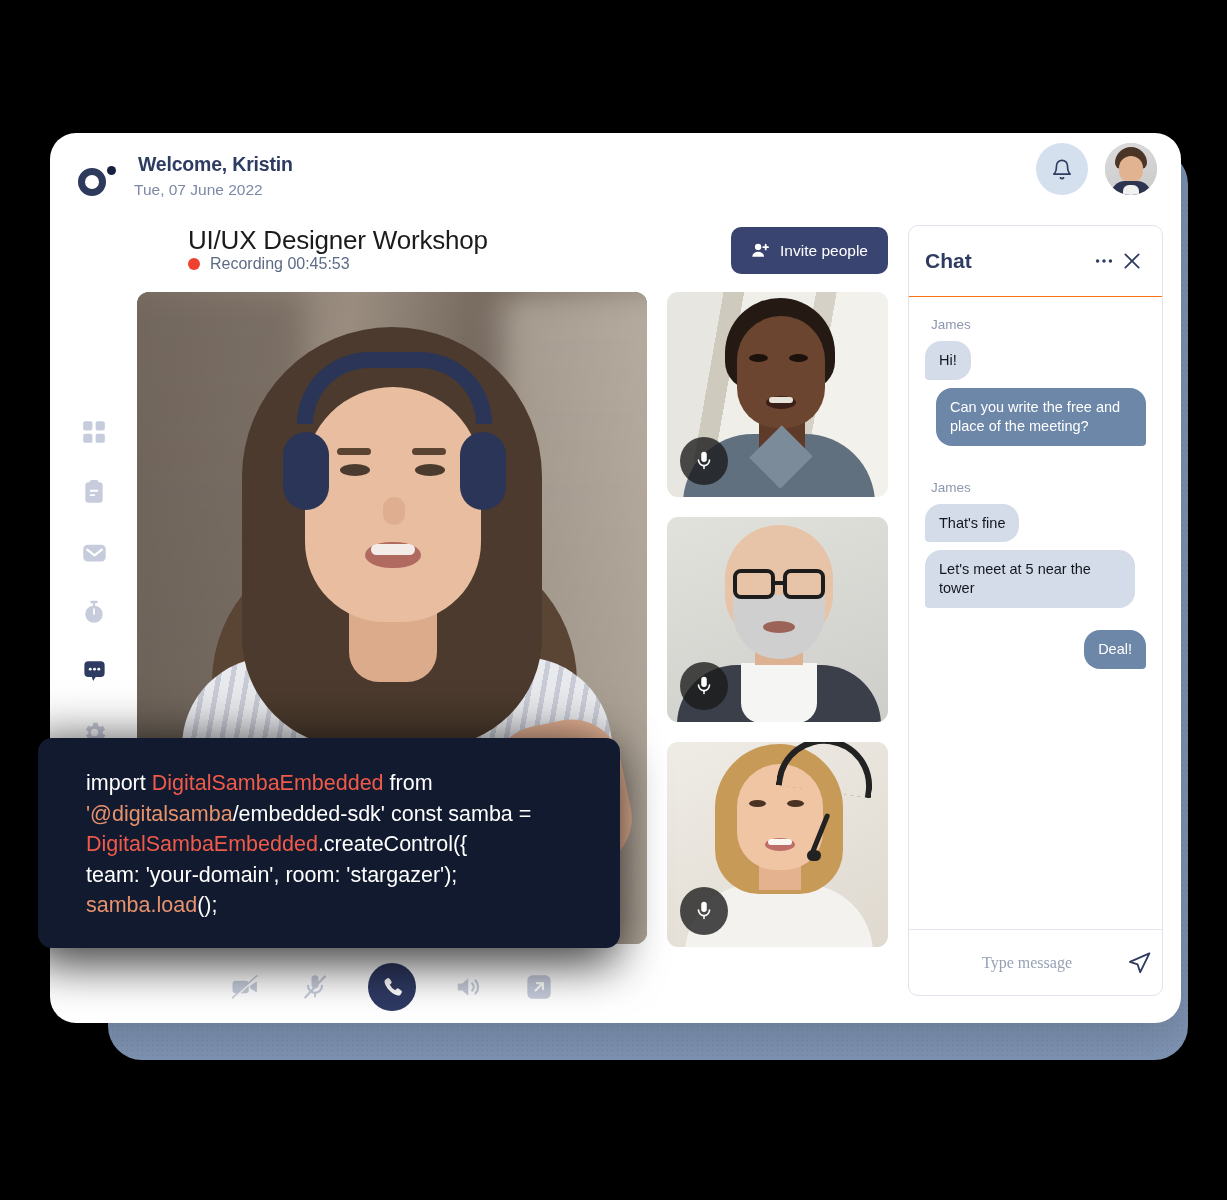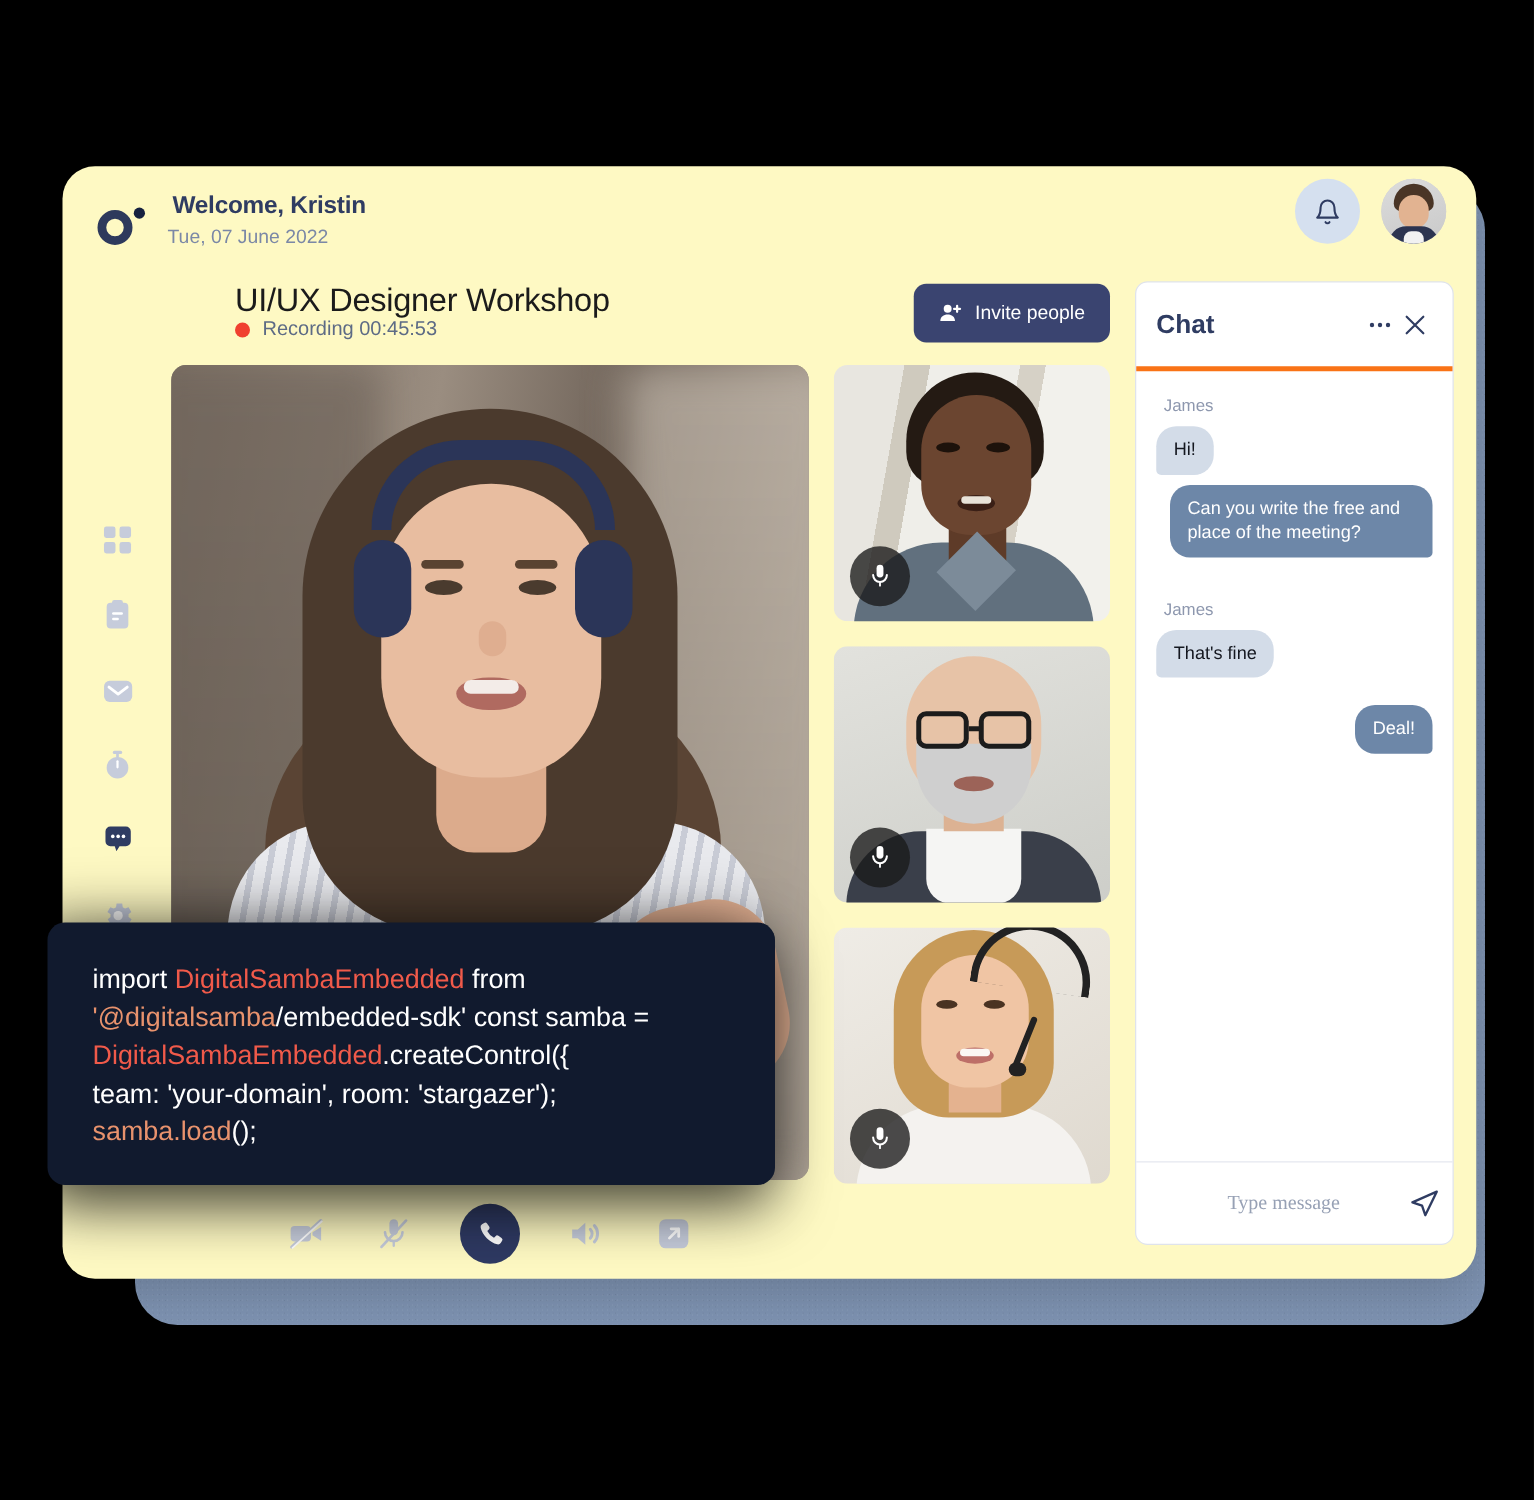--- a/index.html
+++ b/index.html
@@ -23,21 +23,21 @@
       radial-gradient(rgba(0,0,0,0.10) 0.6px, transparent 0.7px);
     background-size: 4px 4px, 5px 5px;
     background-position: 0 0, 2px 3px;
   }
 
   
   .card {
     position: absolute;
     left: 50px; top: 133px;
     width: 1131px; height: 890px;
-    background: #fef9c3;
+    background: #ffffff;
     border-radius: 26px;
     box-shadow: 0 10px 40px rgba(0,0,0,0.18);
     overflow: hidden;
   }
 
   
   .header { position: absolute; left: 0; top: 0; width: 100%; height: 82px; }
   .logo { position: absolute; left: 28px; top: 29px; width: 40px; height: 34px; }
   .logo .ring {
     position: absolute; left: 0; top: 6px;
@@ -187,21 +187,21 @@
   }
 
   
   .chat {
     position: absolute; left: 858px; top: 92px;
     width: 255px; height: 771px;
     border: 1px solid #dfe3ec; border-radius: 10px;
     background: #fff; display: flex; flex-direction: column;
   }
   .chat-head {
-    height: 71px; border-bottom: 4px solid #f97316;
+    height: 71px; border-bottom: 1px solid #f97316;
     display: flex; align-items: center; padding: 0 16px; flex-shrink: 0;
   }
   .chat-title { font-size: 21px; font-weight: bold; color: #2f3c62; flex: 1; }
   .chat-ico { width: 28px; height: 28px; display:flex; align-items:center; justify-content:center; cursor:pointer; }
   .chat-body { flex: 1; padding: 16px 16px 10px; overflow: hidden; }
   .msg-author { font-size: 13.5px; color: #8d97ae; margin: 4px 0 9px 6px; }
   .bubble-row { display: flex; margin-bottom: 8px; }
   .bubble-row.out { justify-content: flex-end; }
   .bubble {
     max-width: 210px; padding: 10px 14px;
@@ -218,21 +218,21 @@
     font-size: 16px; color: #2f3c62; font-family: Liberation Serif, serif; text-align: center;
   }
   .msg-input::placeholder { color: #97a1b5; }
   .send-btn { width: 34px; height: 34px; display:flex; align-items:center; justify-content:center; border:none; background:none; cursor:pointer; }
 
   
   .code-panel {
     position: absolute; left: 38px; top: 738px;
     width: 582px; height: 210px;
     background: #111a2e; border-radius: 14px;
-    padding: 30px 36px;
+    padding: 30px 48px;
     box-shadow: 0 18px 46px rgba(0,0,0,0.55), -16px 0 50px rgba(0,0,0,0.5);
   }
   .code-text {
     font-family: "Liberation Sans", sans-serif;
     font-size: 21.5px; line-height: 1.42; color: #ffffff;
     white-space: pre-wrap; word-break: break-word;
   }
   .tok-class { color: #f05a4a; }
   .tok-str { color: #e8926d; }
   .tok-fn { color: #e8926d; }
@@ -483,20 +483,23 @@
           </div>
         </div>
 
         <div style="height:22px"></div>
 
         <div>
           <div class="msg-author">James</div>
           <div class="bubble-row">
             <div class="bubble in">That's fine</div>
           </div>
+          <div class="bubble-row">
+            <div class="bubble in">Let's meet at 5 near the tower</div>
+          </div>
           <div class="bubble-row out" style="margin-top:22px">
             <div class="bubble out">Deal!</div>
           </div>
         </div>
       </div>
 
       <div class="chat-foot">
         <input class="msg-input" type="text" placeholder="Type message" style="">
         <button class="send-btn">
           <svg width="25" height="25" viewBox="0 0 24 24" fill="none" stroke="#2f3c62" stroke-width="1.8" stroke-linejoin="round">

